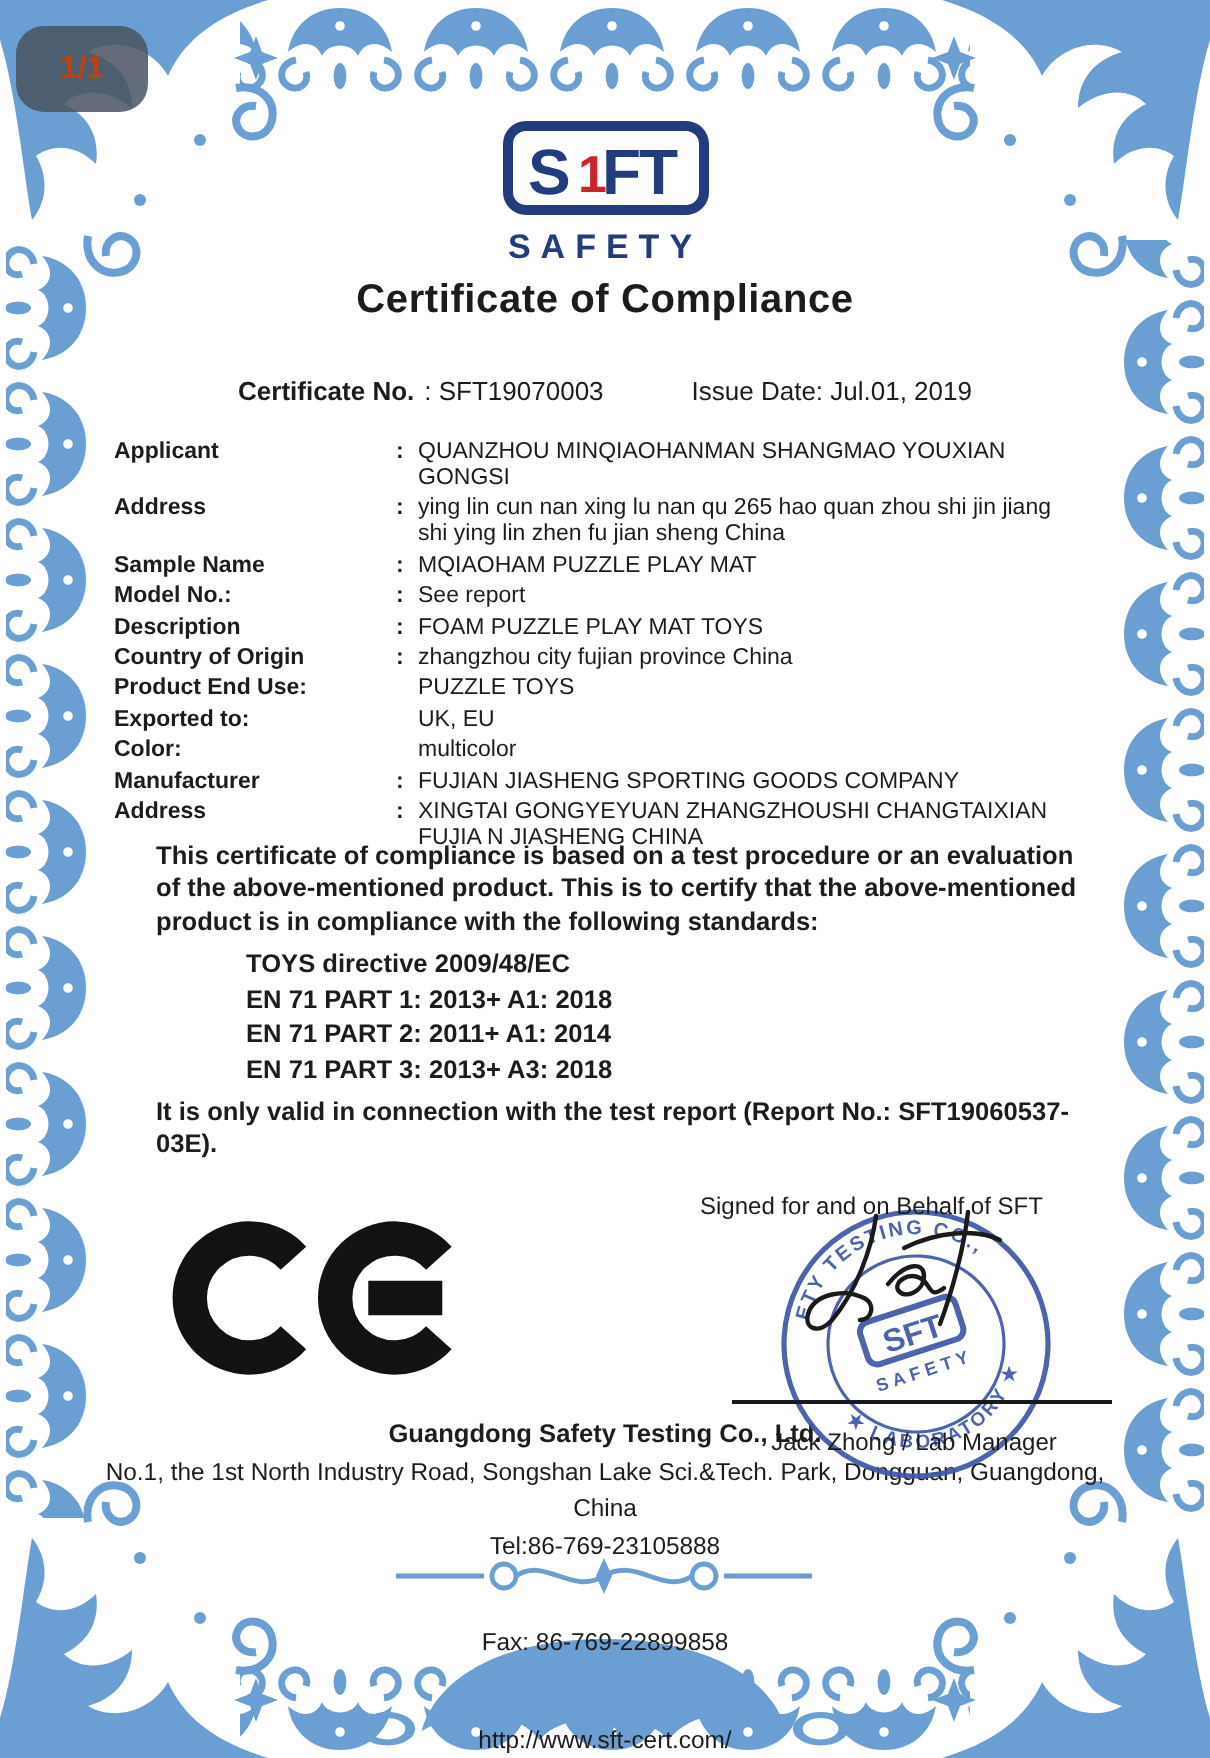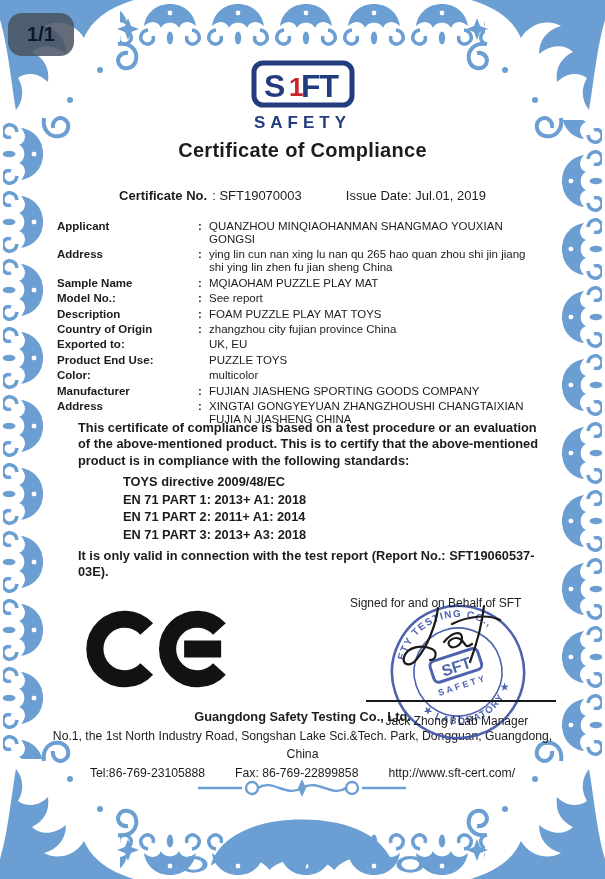--- a/index.html
+++ b/index.html
@@ -10,22 +10,22 @@
     --text:#1c1c1c;
   }
   html,body{margin:0;padding:0;background:#fff;}
   .page{
     position:relative;width:605px;height:879px;background:#ffffff;
     font-family:"Liberation Sans", sans-serif;color:var(--text);overflow:hidden;
   }
   .border-svg{position:absolute;left:0;top:0;z-index:1;}
   .page-badge{
     position:absolute;left:8px;top:13px;width:66px;height:43px;z-index:5;
-    background:rgba(72,82,96,0.85);border-radius:14px;color:#0f172a;
-    font-size:20px;font-weight:bold;display:flex;align-items:center;justify-content:center;
+    background:rgba(72,82,96,0.85);border-radius:14px;color:#c2410c;
+    font-size:16px;font-weight:bold;display:flex;align-items:center;justify-content:center;
   }
   .content{position:absolute;inset:0;z-index:2;}
   .logo-wrap{position:absolute;top:60px;left:0;width:100%;text-align:center;}
   .logo-sub{font-size:17px;font-weight:bold;color:var(--logo-navy);letter-spacing:5px;margin-top:1px;}
   .title{position:absolute;top:139px;left:0;width:100%;text-align:center;
     font-size:20px;font-weight:bold;letter-spacing:0.3px;}
   .cert-line{position:absolute;top:188px;left:0;width:100%;display:flex;
     justify-content:center;gap:44px;font-size:13px;}
   .cert-line .b{font-weight:bold;}
   .cert-no{display:flex;gap:5px;}
@@ -41,21 +41,21 @@
   .validity{margin-top:7px;}
   .ce-wrap{position:absolute;top:598px;left:85px;}
   .sign-block{position:absolute;top:596px;left:350px;width:214px;height:136px;font-size:12px;}
   .signed-for{position:relative;z-index:3;}
   .stamp-svg{position:absolute;left:38px;top:6px;transform:rotate(-18deg);opacity:0.92;z-index:1;}
   .sig-svg{position:absolute;left:42px;top:4px;z-index:2;}
   .sig-line{position:absolute;top:104px;left:16px;right:8px;border-top:2px solid #17171c;z-index:3;}
   .signer{position:absolute;top:108px;left:0;width:100%;text-align:center;z-index:3;margin-top:10px;}
   .footer{position:absolute;top:708px;left:0;width:100%;text-align:center;font-size:12.2px;line-height:18.5px;}
   .footer .company{font-size:12.8px;font-weight:bold;}
-  .contact-row{display:flex;justify-content:center;gap:30px;}
+  .contact-row{display:flex;justify-content:center;gap:30px;flex-direction:column;}
   svg text{font-family:"Liberation Sans", sans-serif;}
 </style>
 </head>
 <body>
 
 <div class="page">
 
   <svg class="border-svg" width="605" height="879" viewBox="0 0 605 879" aria-hidden="true">
     <defs>
       <g id="corner">
@@ -159,28 +159,28 @@
           <div class="f-label">Description</div>
           <div class="f-sep">:</div>
           <div class="f-value">FOAM PUZZLE PLAY MAT TOYS</div>
         </div>
         <div class="field-row">
           <div class="f-label">Country of Origin</div>
           <div class="f-sep">:</div>
           <div class="f-value">zhangzhou city fujian province China</div>
         </div>
         <div class="field-row">
+          <div class="f-label">Product End Use:</div>
+          <div class="f-sep"></div>
+          <div class="f-value">PUZZLE TOYS</div>
+        </div>
+        <div class="field-row">
           <div class="f-label">Exported to:</div>
           <div class="f-sep"></div>
           <div class="f-value">UK, EU</div>
-        </div>
-        <div class="field-row">
-          <div class="f-label">Product End Use:</div>
-          <div class="f-sep"></div>
-          <div class="f-value">PUZZLE TOYS</div>
         </div>
         <div class="field-row">
           <div class="f-label">Color:</div>
           <div class="f-sep"></div>
           <div class="f-value">multicolor</div>
         </div>
         <div class="field-row">
           <div class="f-label">Manufacturer</div>
           <div class="f-sep">:</div>
           <div class="f-value">FUJIAN JIASHENG SPORTING GOODS COMPANY</div>

